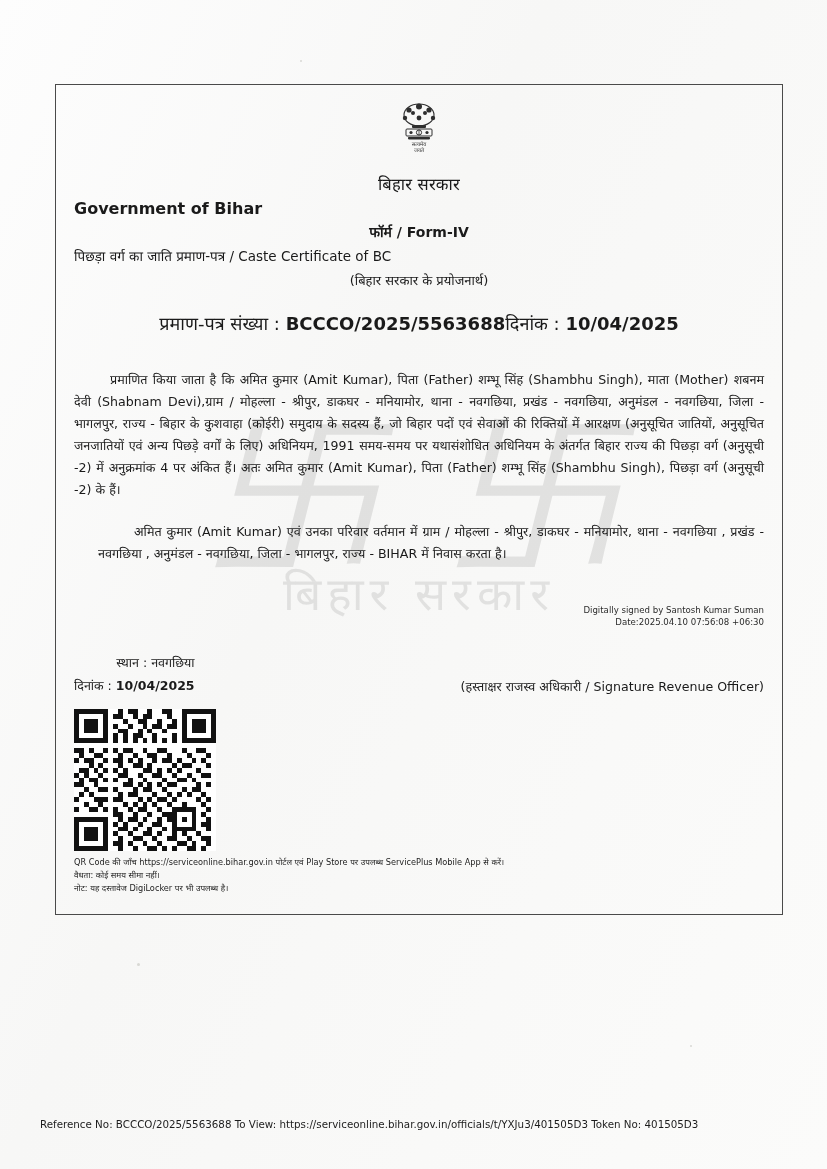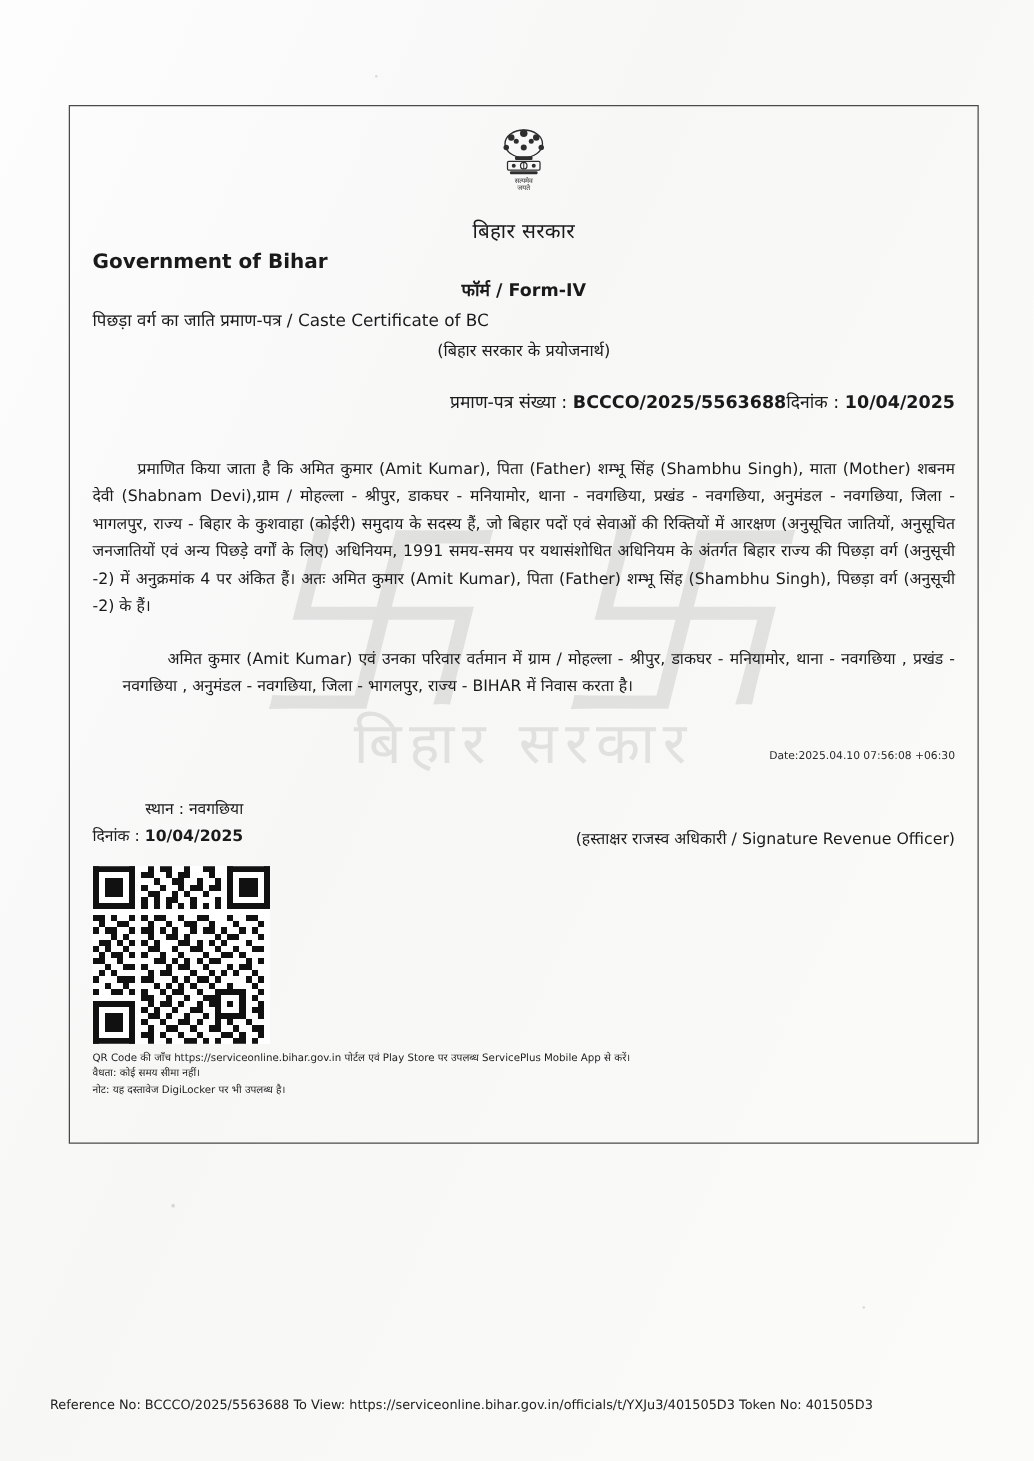--- a/index.html
+++ b/index.html
@@ -123,24 +123,24 @@
     text-align: center;
     font-size: 13px;
     margin-top: 6px;
     position: relative;
     z-index: 2;
   }
 
   
   .meta-row {
     display: flex;
-    justify-content: flex-end;
+    justify-content: center;
     align-items: baseline;
     margin-top: 22px;
-    font-size: 14px;
+    font-size: 18px;
     position: relative;
     z-index: 2;
   }
   .meta-row .num b, .meta-row .date b { font-weight: bold; }
 
   
   .body-block {
     margin-top: 34px;
     font-size: 12.6px;
     line-height: 1.75;
@@ -286,20 +286,21 @@
         <b>10/04/2025</b>
       </div>
     </div>
 
     <div class="body-block">
       <p><span class="indent"></span><span>प्रमाणित किया जाता है कि अमित कुमार (Amit Kumar), पिता (Father) शम्भू सिंह (Shambhu Singh), माता (Mother) शबनम देवी (Shabnam Devi),ग्राम / मोहल्ला - श्रीपुर, डाकघर - मनियामोर, थाना - नवगछिया, प्रखंड - नवगछिया, अनुमंडल - नवगछिया, जिला - भागलपुर, राज्य - बिहार के कुशवाहा (कोईरी) समुदाय के सदस्य हैं, जो बिहार पदों एवं सेवाओं की रिक्तियों में आरक्षण (अनुसूचित जातियों, अनुसूचित जनजातियों एवं अन्य पिछड़े वर्गों के लिए) अधिनियम, 1991 समय-समय पर यथासंशोधित अधिनियम के अंतर्गत बिहार राज्य की पिछड़ा वर्ग (अनुसूची -2) में अनुक्रमांक 4 पर अंकित हैं। अतः अमित कुमार (Amit Kumar), पिता (Father) शम्भू सिंह (Shambhu Singh), पिछड़ा वर्ग (अनुसूची -2) के हैं।</span></p>
       <p class="second"><span class="indent"></span><span>अमित कुमार (Amit Kumar) एवं उनका परिवार वर्तमान में ग्राम / मोहल्ला - श्रीपुर, डाकघर - मनियामोर, थाना - नवगछिया , प्रखंड - नवगछिया , अनुमंडल - नवगछिया, जिला - भागलपुर, राज्य - BIHAR में निवास करता है।</span></p>
     </div>
 
     <div class="digisign">
+      <div>Digitally signed by Santosh Kumar Suman</div>
       <div>Date:2025.04.10 07:56:08 +06:30</div>
     </div>
 
     <div class="place-row">
       <div class="place-left">
         <div>
           <span>स्थान :</span>
           <span>नवगछिया</span>
         </div>
         <div>

